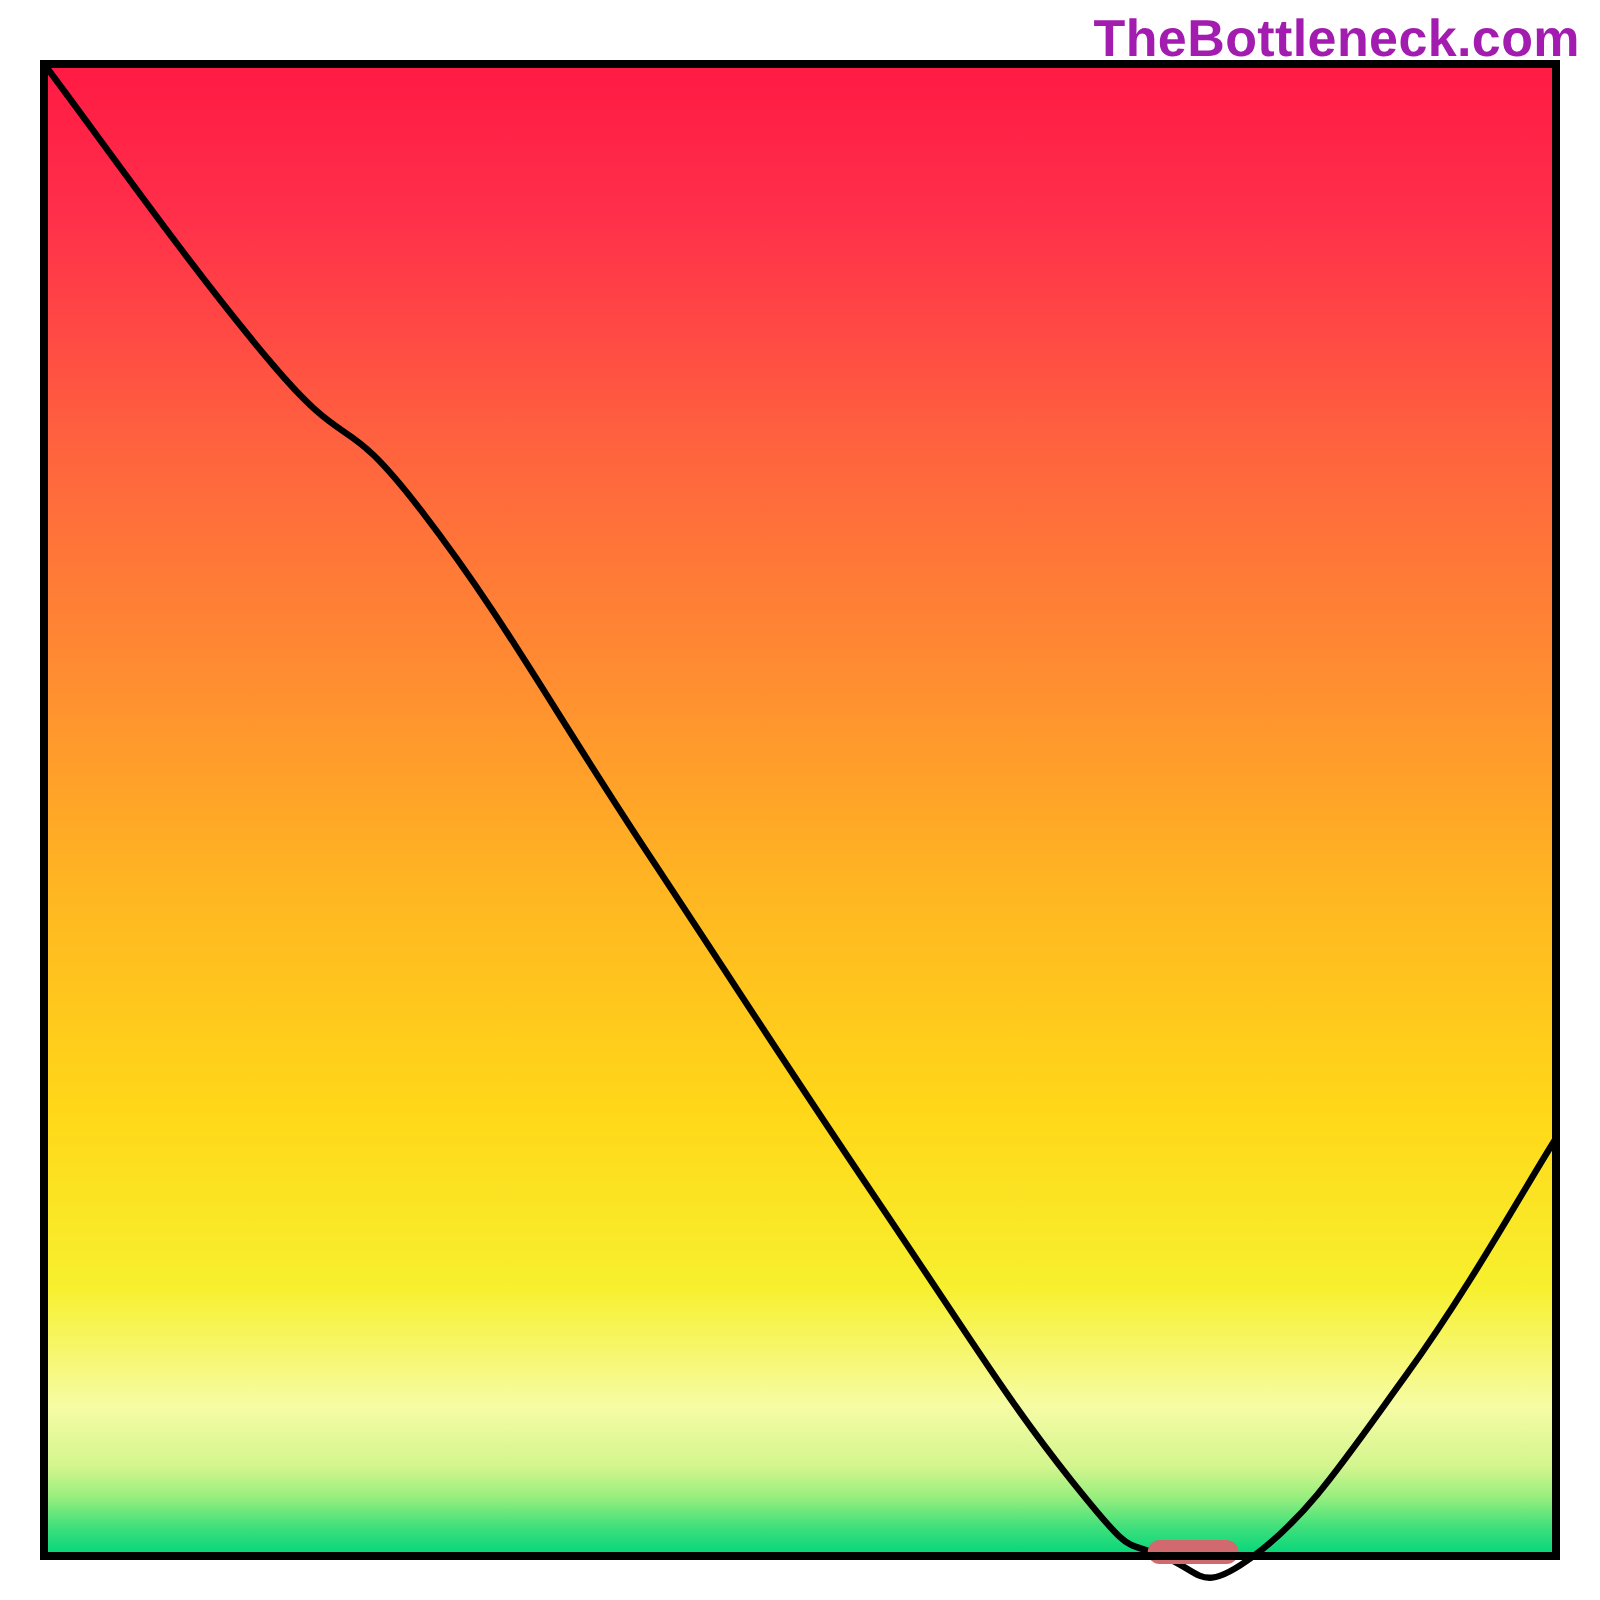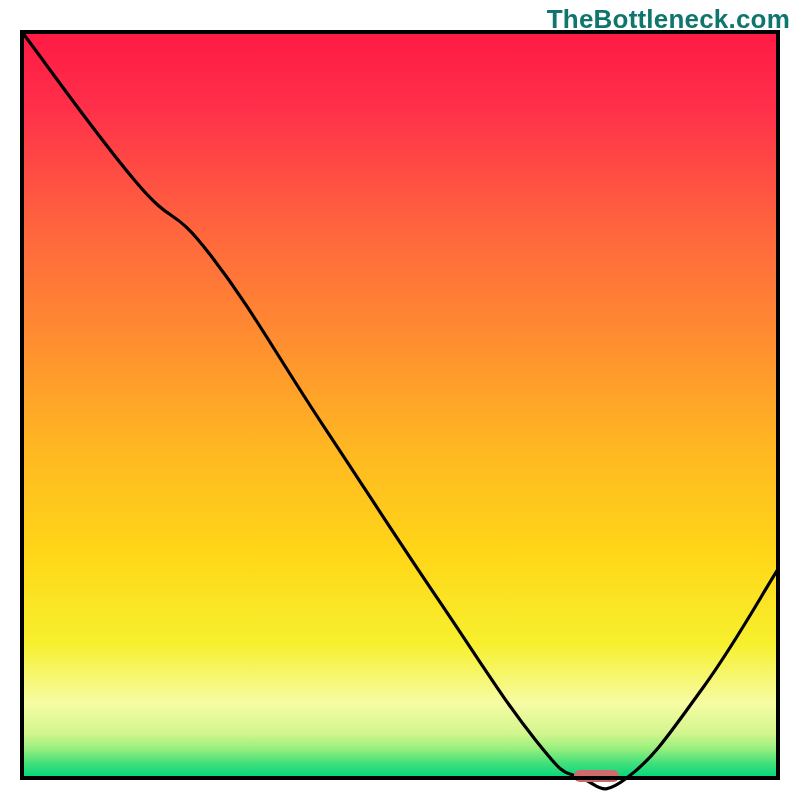--- a/index.html
+++ b/index.html
@@ -14,21 +14,21 @@
     position: relative;
     width: 800px;
     height: 800px;
   }
   .watermark {
     position: absolute;
     top: 4px;
     right: 10px;
     font-size: 26px;
     font-weight: bold;
-    color: #0f766e;
+    color: #a21caf;
     letter-spacing: 0.2px;
   }
   svg {
     display: block;
   }
 </style>
 </head>
 <body>
 
 <div class="stage">

